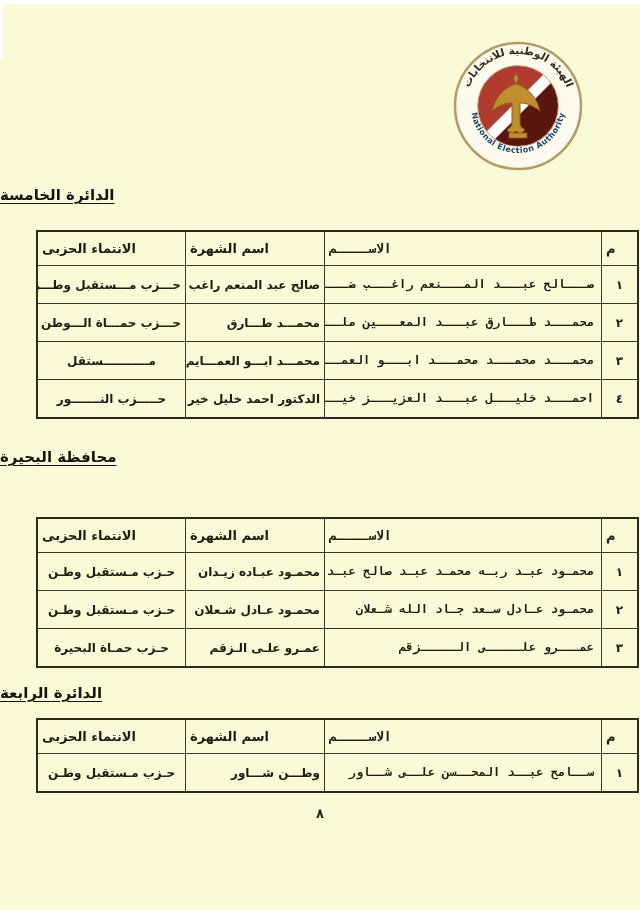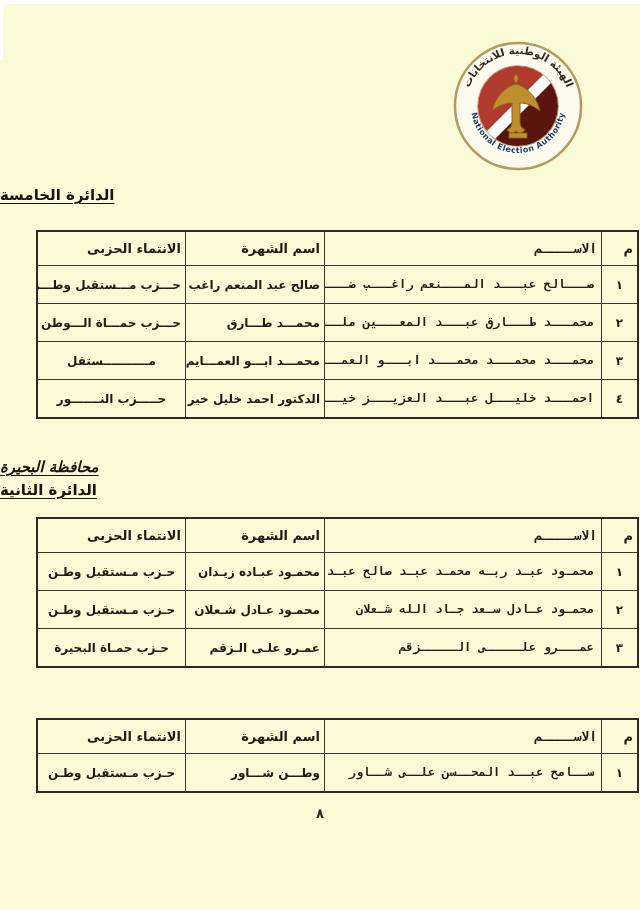--- a/index.html
+++ b/index.html
@@ -15,42 +15,42 @@
   
   .logo{position:absolute;top:40px;left:452px;width:132px;height:132px;}
 
   
   .sec-title{
     position:absolute;left:0;width:100%;text-align:left;
     font-weight:bold;font-size:15px;color:#17140e;
     text-decoration:underline;text-underline-offset:3px;
   }
   .t-district5{top:186px;}
-  .t-gov{top:458px;font-style:italic;}
+  .t-gov{top:448px;}
   .t-district2{top:481px;}
   .t-district4{top:684px;}
 
   
   .roster{
     position:absolute;left:36px;width:568px;
     border-collapse:collapse;table-layout:fixed;
     direction:rtl;
     background:#f9fad6;
   }
   .tbl1{top:230px;}
   .tbl2{top:517px;}
   .tbl3{top:718px;}
   .roster th,.roster td{
     border:1px solid #3a362c;
     font-weight:bold;color:#201c14;
     overflow:hidden;white-space:nowrap;
     padding:0 4px;
   }
   .roster{border:2px solid #2e2a22;}
-  .roster th{height:33px;font-size:13px;text-align:right;}
+  .roster th{height:33px;font-size:13px;text-align:left;}
   .roster td{height:37px;font-size:12px;}
   .c-num{width:27px;text-align:center;}
   .c-name{width:268px;font-family:Liberation Mono, monospace;}
   .c-famous{width:130px;}
   .c-party{width:139px;}
   td.c-name{text-align:right;padding-right:7px;}
   td.c-famous{}
   td.c-party{text-align:center;}
   td.c-num{font-size:12px;}
 
@@ -128,21 +128,20 @@
       <tr>
         <td class="c-num">٤</td>
         <td class="c-name">احمـــد خليـــل عبـــد العزيـــز خيـــر الله</td>
         <td class="c-famous">الدكتور احمد خليل خير الله</td>
         <td class="c-party">حـــــزب النـــــــور</td>
       </tr>
     </tbody>
   </table>
 
   <div class="sec-title t-gov">محافظة البحيرة</div>
-  <div class="sec-title t-district2">الدائرة الثانية</div>
 
   <table class="roster tbl2">
     <thead>
       <tr>
         <th class="c-num">م</th>
         <th class="c-name">الاســــم</th>
         <th class="c-famous">اسم الشهرة</th>
         <th class="c-party">الانتماء الحزبى</th>
       </tr>
     </thead>
@@ -161,20 +160,21 @@
       </tr>
       <tr>
         <td class="c-num">٣</td>
         <td class="c-name">عمـــرو علـــــى الـــــزقم</td>
         <td class="c-famous">عمـرو علـى الـزقم</td>
         <td class="c-party">حـزب حمـاة البحيرة</td>
       </tr>
     </tbody>
   </table>
 
+  <div class="sec-title t-district4">الدائرة الرابعة</div>
 
   <table class="roster tbl3">
     <thead>
       <tr>
         <th class="c-num">م</th>
         <th class="c-name">الاســــم</th>
         <th class="c-famous">اسم الشهرة</th>
         <th class="c-party">الانتماء الحزبى</th>
       </tr>
     </thead>

